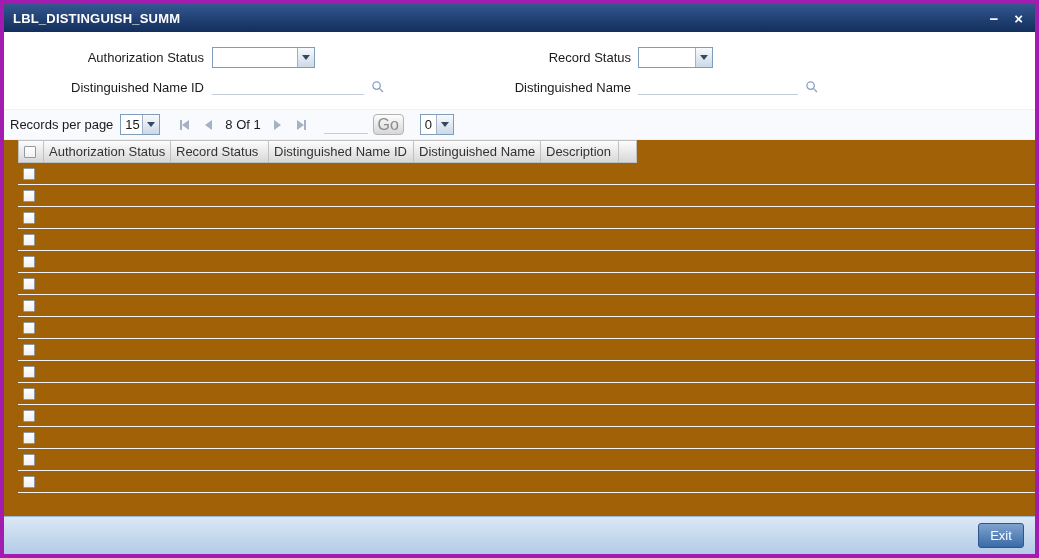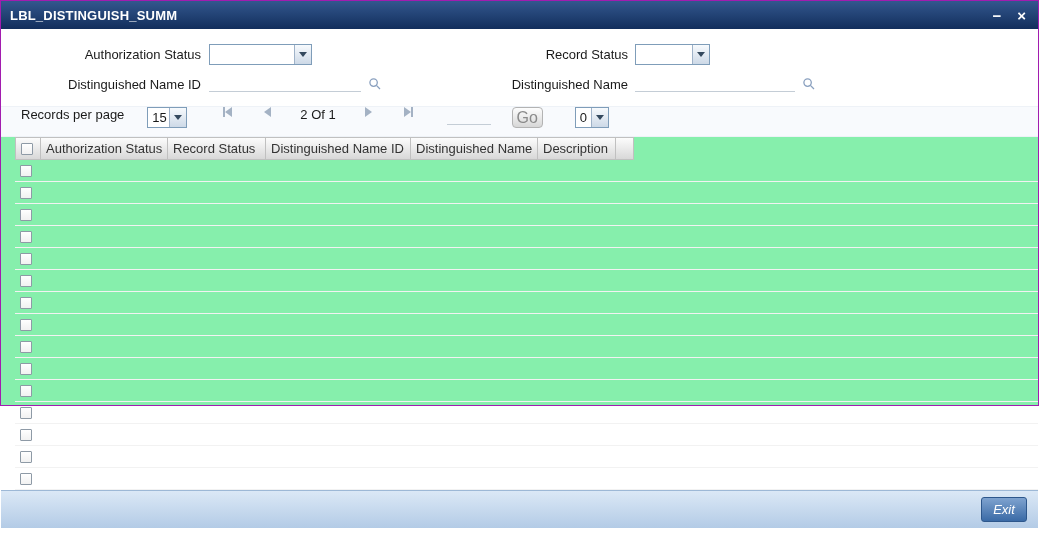--- a/index.html
+++ b/index.html
@@ -3,22 +3,22 @@
 <meta charset="utf-8">
 <style>
   * { box-sizing: border-box; }
   html,body { margin:0; padding:0; }
   body {
     width:1039px; height:558px; overflow:hidden;
     font-family:"Liberation Sans", sans-serif; font-size:13px; color:#1a1a1a;
     background:#ffffff;
   }
   .window {
-    width:1039px; height:406px; display:flex; flex-direction:column;
-    border:1px solid #a21caf; background:#86efac;
+    width:1039px; height:558px; display:flex; flex-direction:column;
+    border:4px solid #a21caf; background:#a16207;
   }
 
   
   .titlebar {
     height:28px; flex:0 0 28px; display:flex; align-items:center;
     padding:0 12px 0 9px;
     background:linear-gradient(var(--titlebar-top,#33578e), var(--titlebar-bottom,#122e5c));
   }
   .titlebar .title { color:#ffffff; font-weight:bold; font-size:13px; flex:1; letter-spacing:.2px; }
   .win-controls { display:flex; align-items:center; gap:16px; }
@@ -53,22 +53,22 @@
   .arrow-tri { width:0; height:0; border-left:4px solid transparent; border-right:4px solid transparent; border-top:5px solid #34495e; }
 
   .underline-input {
     border:none; border-bottom:1px solid #c4cdd6; background:transparent;
     height:18px; font-family:"Liberation Sans",sans-serif; font-size:13px; outline:none; padding:0 2px;
   }
   .lookup { margin-left:7px; cursor:pointer; display:inline-flex; }
 
   
   .pagination {
-    flex:0 0 30px; display:flex; align-items:flex-start; padding-left:20px;
-    background:#f8fafd; border-bottom:1px solid #eef2f7;gap:16px;
+    flex:0 0 30px; display:flex; align-items:center; padding-left:6px;
+    background:#f8fafd; border-bottom:1px solid #eef2f7;
   }
   .pag-select { margin-left:7px; width:40px; }
   .nav-icon { display:inline-flex; align-items:center; cursor:pointer; }
   .nav-first { margin-left:20px; } .nav-prev { margin-left:16px; }
   .page-indicator { margin-left:13px; white-space:pre; }
   .nav-next { margin-left:13px; } .nav-last { margin-left:16px; }
   .tri-left  { width:0;height:0;border-top:5px solid transparent;border-bottom:5px solid transparent;border-right:7px solid #a4b2c4; }
   .tri-right { width:0;height:0;border-top:5px solid transparent;border-bottom:5px solid transparent;border-left:7px solid #a4b2c4; }
   .nav-bar { width:2px; height:10px; background:#a4b2c4; }
   .page-input { margin-left:18px; width:44px; }
@@ -100,21 +100,21 @@
   
   .footer {
     margin-top:auto; flex:0 0 38px; display:flex; align-items:center; justify-content:flex-end;
     padding-right:11px;
     background:linear-gradient(#dbe8f6,#b3cbe6); border-top:1px solid #9db8d6;
   }
   .exit-btn {
     min-width:46px; height:25px; padding:0 8px;
     background:linear-gradient(#7fa3cf, var(--accent-blue,#3a6aa6));
     border:1px solid #2d578c; border-radius:3px; color:#ffffff; font-size:13px;
-    font-family:"Liberation Sans",sans-serif; cursor:pointer;font-style:italic;
+    font-family:"Liberation Sans",sans-serif; cursor:pointer;
   }
 </style>
 </head>
 <body>
 
 <div class="window">
 
   <div class="titlebar">
     <span class="title">LBL_DISTINGUISH_SUMM</span>
     <div class="win-controls">
@@ -178,21 +178,21 @@
           <span class="arrow-tri"></span>
         </span>
     </div>
     <span class="nav-icon nav-first">
         <span class="nav-bar"></span>
         <span class="tri-left"></span>
       </span>
     <span class="nav-icon nav-prev">
         <span class="tri-left"></span>
       </span>
-    <span class="page-indicator">2 Of 1</span>
+    <span class="page-indicator">8 Of 1</span>
     <span class="nav-icon nav-next">
         <span class="tri-right"></span>
       </span>
     <span class="nav-icon nav-last">
         <span class="tri-right"></span>
         <span class="nav-bar"></span>
       </span>
     <input class="underline-input page-input" type="text" value="" style="">
     <span class="go-btn">Go</span>
     <div class="select lock-select">

